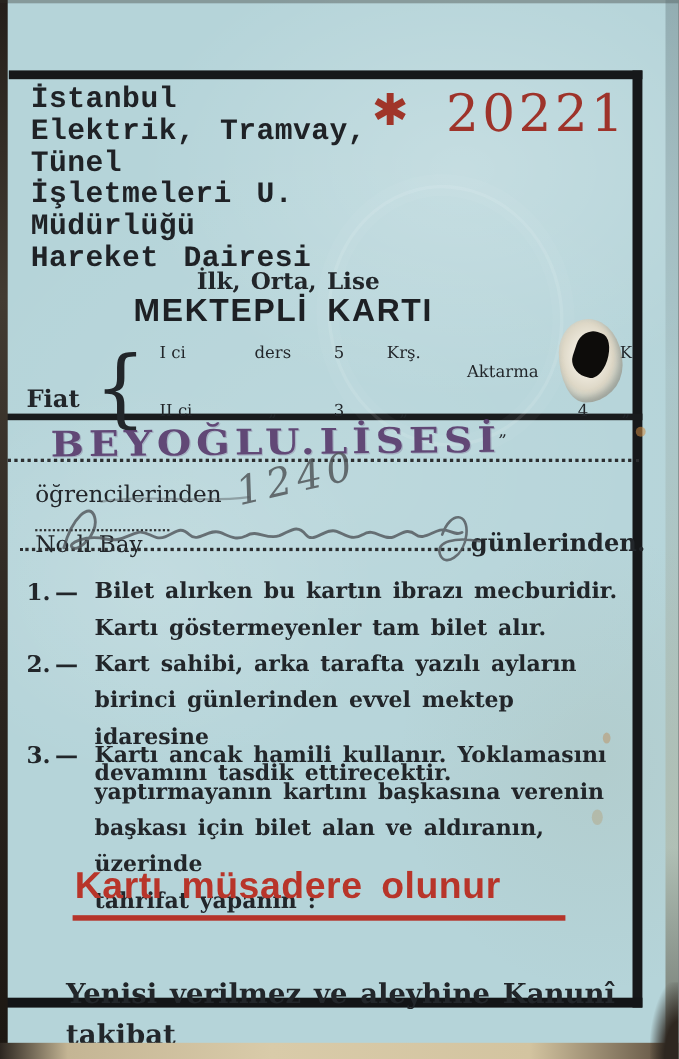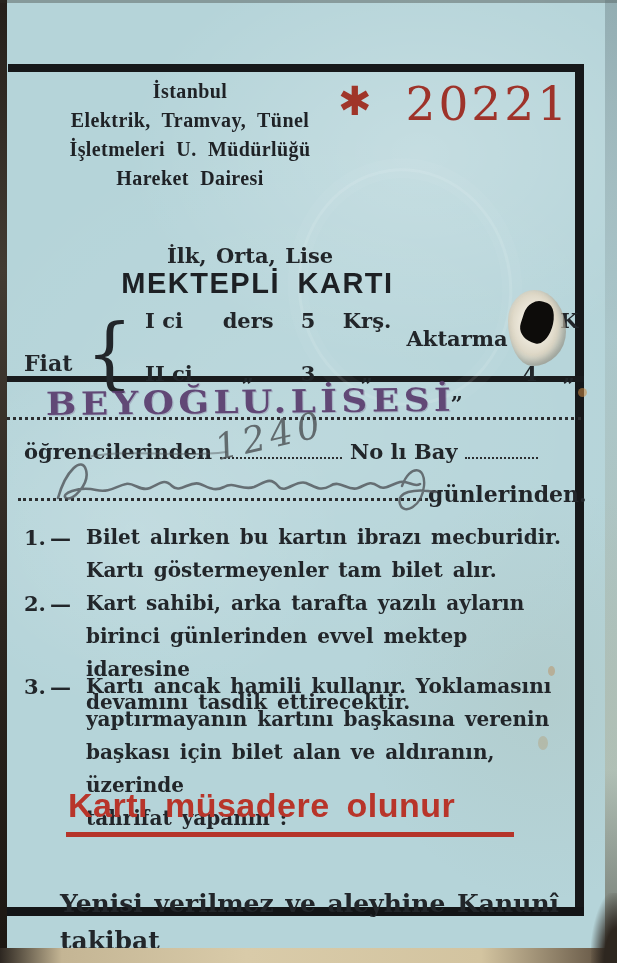--- a/index.html
+++ b/index.html
@@ -22,50 +22,50 @@
   .edge-bottom{position:absolute;left:0;right:0;bottom:0;height:15px;z-index:6;
     background:linear-gradient(90deg,#2d2721 0%,#c4b594 10%,#d9cba9 40%,#d3c4a0 78%,#57493a 100%);}
   .corner-br{position:absolute;right:0;bottom:0;width:26px;height:70px;z-index:6;
     background:radial-gradient(ellipse at 100% 100%, #2e2720 35%, rgba(46,39,32,0) 75%);}
   
   .frame-top{position:absolute;left:8px;right:33px;top:64px;height:8px;background:#16181a;z-index:1;}
   .frame-right{position:absolute;right:33px;top:64px;bottom:47px;width:9px;background:#16181a;z-index:1;}
   .frame-bottom{position:absolute;left:0;right:33px;bottom:47px;height:9px;background:#131517;z-index:1;}
   .rule-divider{position:absolute;left:0;right:33px;top:376px;height:6px;background:#191b1d;z-index:1;}
   
-  .org{position:absolute;left:28px;top:77px;width:324px;text-align:center;z-index:2;
-    font-family:Liberation Serif, serif;font-weight:700;font-size:20px;line-height:29px;
+  .org{position:absolute;left:28px;top:77px;width:324px;z-index:2;
+    font-family:Liberation Mono, monospace;font-weight:700;font-size:27px;line-height:29px;
     letter-spacing:.4px;word-spacing:6px;color:#1f2226;}
   .serial{position:absolute;left:338px;top:78px;z-index:2;display:flex;align-items:flex-start;}
   .serial-orn{font-size:40px;line-height:46px;color:#a03529;font-family:"DejaVu Sans",sans-serif;}
   .serial-num{margin-left:34px;font-family:"DejaVu Serif",serif;font-size:47px;line-height:52px;
     letter-spacing:3px;color:#9e332a;}
   .validity{position:absolute;left:30px;top:211px;width:520px;text-align:center;z-index:2;
     font-size:22px;font-weight:700;word-spacing:3px;}
   .grades{position:absolute;left:0;top:243px;width:500px;text-align:center;z-index:2;
-    font-size:21px;font-weight:700;word-spacing:2px;}
+    font-size:21px;font-weight:700;word-spacing:2px;padding-left:12px;}
   .title{position:absolute;left:0;top:267px;width:515px;text-align:center;z-index:2;
     font-family:"Liberation Sans",sans-serif;font-weight:700;font-size:29px;letter-spacing:1.5px;word-spacing:8px;color:#1d2024;}
   
   .fare{position:absolute;left:24px;top:303px;display:flex;align-items:center;z-index:2;}
   .fare-label{width:48px;font-size:22px;font-weight:700;padding-top:14px;}
   .fare-brace{font-size:74px;line-height:64px;margin:0 12px 6px 14px;font-weight:400;transform:scaleY(1.05);}
   .fare-rows{display:flex;flex-direction:column;}
-  .fare-row{display:flex;line-height:35px;font-size:21px;font-weight:700;}
+  .fare-row{display:flex;line-height:35px;font-size:15px;font-weight:400;}
   .fare-row span{display:block;text-align:center;}
   .fc0{width:64px;text-align:left !important;}
   .fc1{width:78px;}.fc2{width:42px;}.fc3{width:76px;}.fc4{width:104px;margin-top:18px;}.fc5{width:42px;}.fc6{width:36px;}
   
   .stamp{position:absolute;left:46px;top:385px;z-index:3;
     font-family:"DejaVu Serif",serif;font-weight:700;font-size:32px;letter-spacing:4px;
     color:#5a3c6e;opacity:.92;transform:rotate(-.6deg) scaleX(1.12);transform-origin:left center;
     text-shadow:1px 1px 0 rgba(90,60,110,.25);}
   .dotline1{position:absolute;left:0;right:36px;top:417px;border-bottom:3px dotted #2c2e30;z-index:2;}
   .student{position:absolute;left:24px;top:437px;width:522px;display:flex;align-items:baseline;z-index:2;
-    font-size:21px;font-weight:700;}
+    font-size:21px;font-weight:400;flex-direction:column;}
   .student .dots{border-bottom:2.5px dotted #2c2e30;height:20px;margin:0 8px;}
   .dots-a{width:122px;}
   .dots-b{flex:1;}
   .hand-num{position:absolute;left:214px;top:415px;z-index:3;font-family:"DejaVu Serif",serif;
     font-style:italic;font-size:36px;letter-spacing:5px;color:#4e5356;opacity:.82;
     transform:rotate(-13deg);}
   .sig-dots{position:absolute;left:18px;top:498px;width:410px;border-bottom:3px dotted #2c2e30;z-index:2;}
   .veril{position:absolute;left:428px;top:481px;font-size:22px;font-weight:700;z-index:2;}
   .sig-svg{position:absolute;left:52px;top:446px;z-index:3;opacity:.8;}
   

